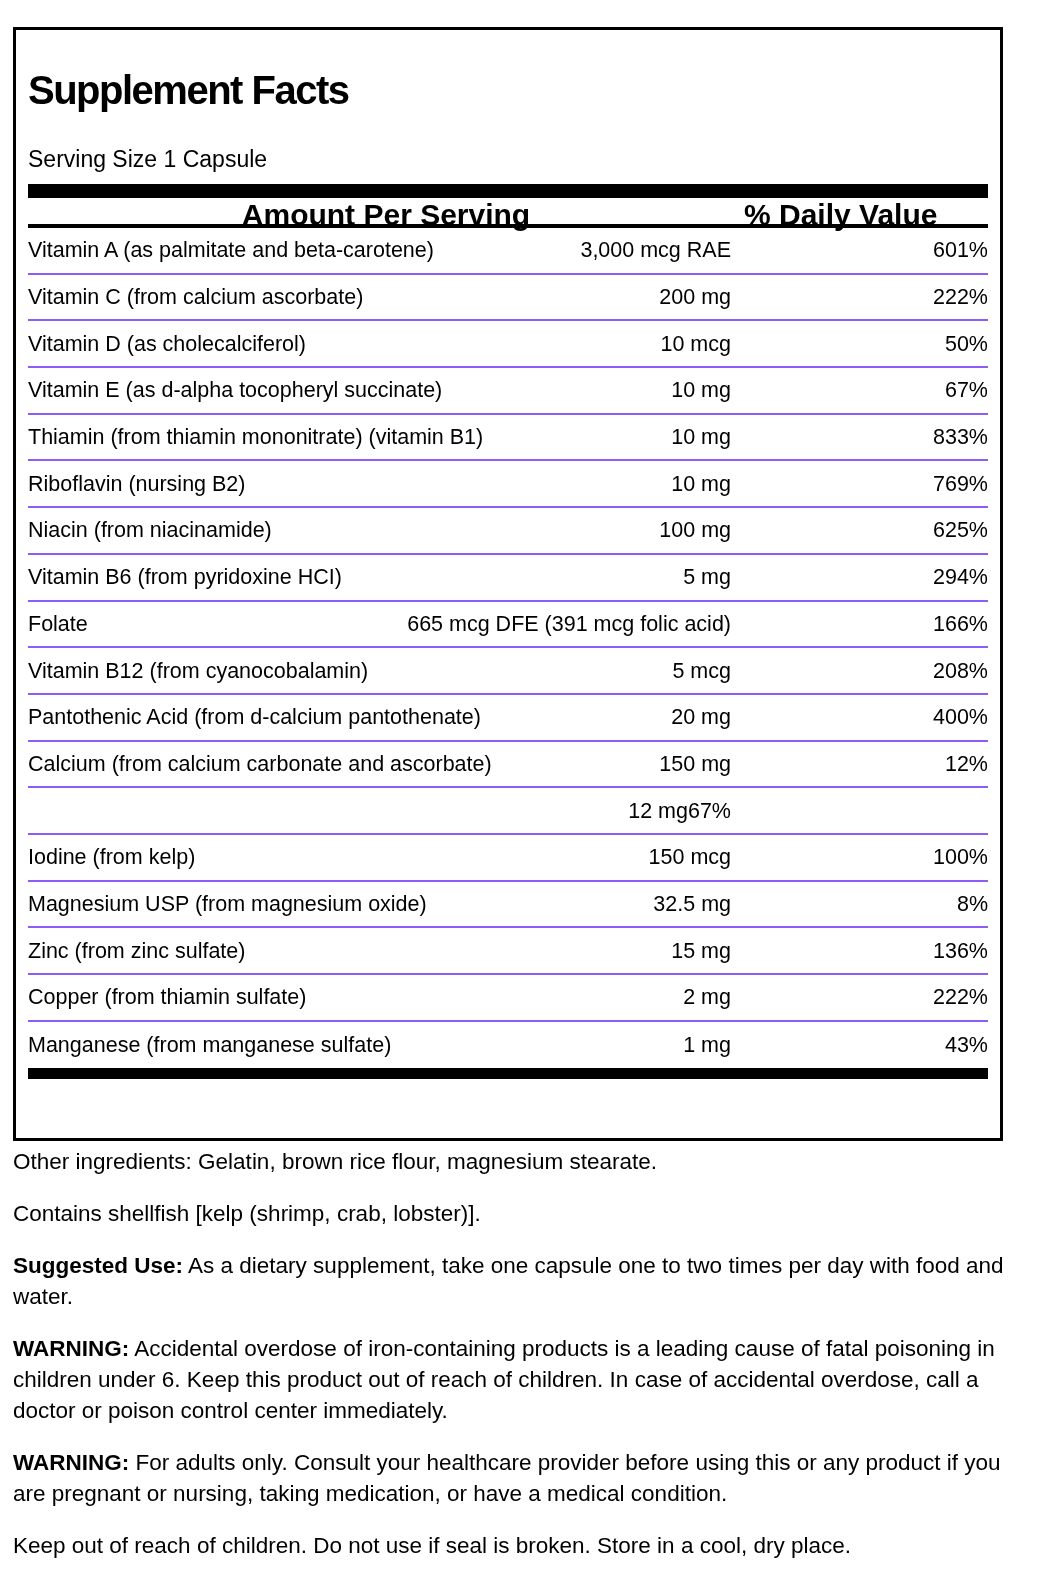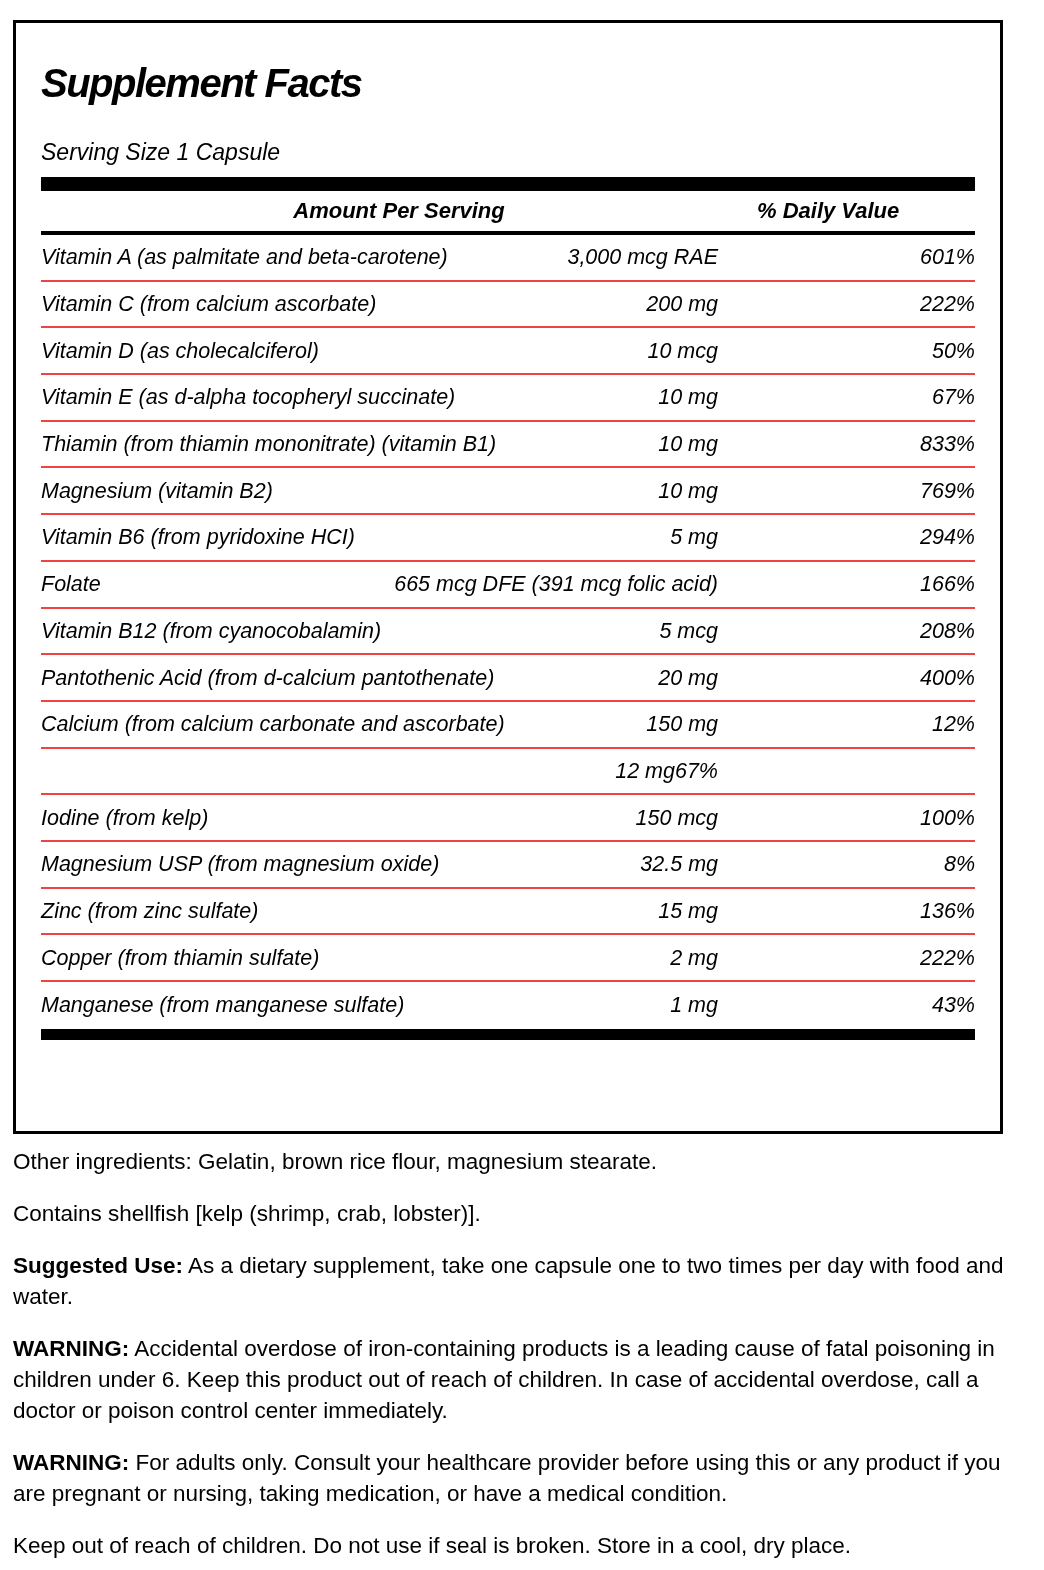--- a/index.html
+++ b/index.html
@@ -13,28 +13,27 @@
     position: relative;
     width: 1044px;
     height: 1570px;
     overflow: hidden;
   }
 
   
   .facts-box {
     position: absolute;
     left: 13px;
-    top: 20px;
+    top: 27px;
     width: 990px;
     height: 1114px;
     box-sizing: border-box;
     border: 3px solid #000000;
-    padding: 0 25px;
+    padding: 0 12px;
     background: #ffffff;
-    font-style: italic;
   }
   .facts-title {
     margin-top: 38px;
     font-size: 40px;
     line-height: 44px;
     font-weight: bold;
     letter-spacing: -1.5px;
   }
   .serving-size {
     margin-top: 34px;
@@ -47,38 +46,38 @@
     background: #000000;
   }
   .bar-thick-bottom {
     height: 11px;
     background: #000000;
   }
   .col-header {
     display: grid;
     grid-template-columns: 716px 1fr;
     align-items: center;
-    height: 40px;
-    font-size: 22px;
+    height: 26px;
+    font-size: 30px;
     font-weight: bold;
   }
   .col-header .amount-head { text-align: center; }
   .col-header .dv-head { text-align: left; }
   .header-rule {
     height: 4px;
     background: #000000;
   }
 
   .nutrient-row {
     display: grid;
     grid-template-columns: minmax(0, 1fr) max-content 257px;
     align-items: center;
     box-sizing: border-box;
     height: 46.7px;
-    border-bottom: 2px solid #ef4444;
+    border-bottom: 2px solid #8b5cf6;
     font-size: 21.5px;
     line-height: 24px;
   }
   #rows .nutrient-row:last-of-type { border-bottom: none; }
   .nutrient-row .amt { text-align: right; white-space: nowrap; }
   .nutrient-row .dv  { text-align: right; white-space: nowrap; }
   .nutrient-row .name { white-space: nowrap; }
 
   
   .footnotes {
@@ -136,25 +135,30 @@
         <span class="dv">67%</span>
       </div>
 
       <div class="nutrient-row">
         <span class="name">Thiamin (from thiamin mononitrate) (vitamin B1)</span>
         <span class="amt">10 mg</span>
         <span class="dv">833%</span>
       </div>
 
       <div class="nutrient-row">
-        <span class="name">Magnesium (vitamin B2)</span>
+        <span class="name">Riboflavin (nursing B2)</span>
         <span class="amt">10 mg</span>
         <span class="dv">769%</span>
       </div>
 
+      <div class="nutrient-row">
+        <span class="name">Niacin (from niacinamide)</span>
+        <span class="amt">100 mg</span>
+        <span class="dv">625%</span>
+      </div>
 
       <div class="nutrient-row">
         <span class="name">Vitamin B6 (from pyridoxine HCI)</span>
         <span class="amt">5 mg</span>
         <span class="dv">294%</span>
       </div>
 
       <div class="nutrient-row">
         <span class="name">Folate</span>
         <span class="amt">665 mcg DFE (391 mcg folic acid)</span>

